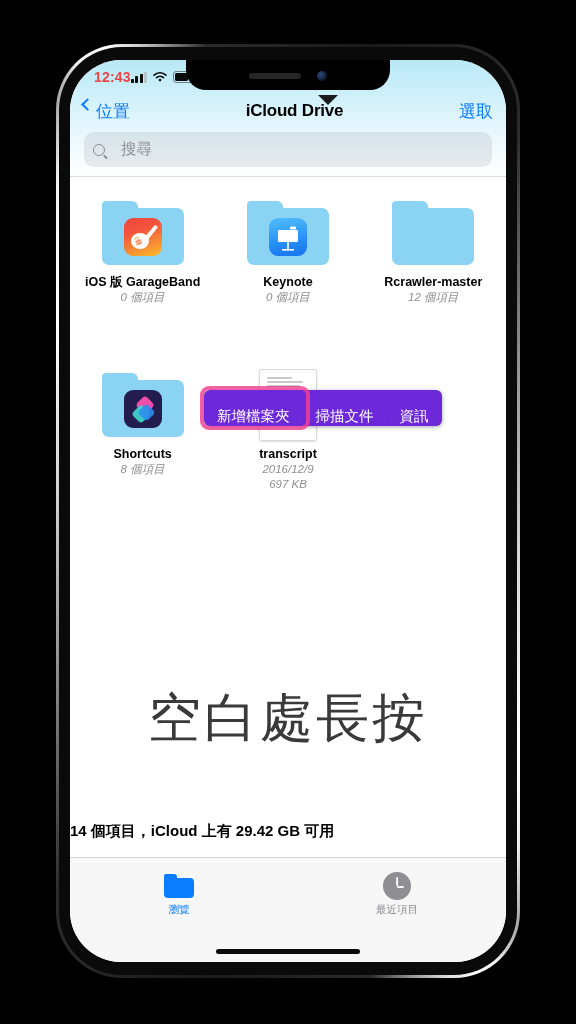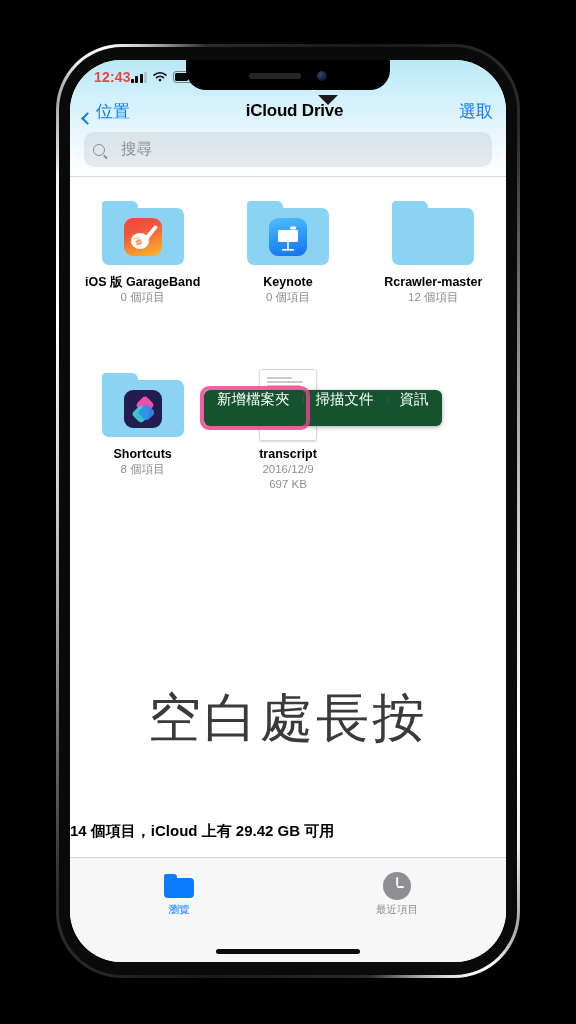--- a/index.html
+++ b/index.html
@@ -72,21 +72,21 @@
     position:absolute; top:0; left:0; right:0;
     padding-top:30px;
     background:linear-gradient(180deg,#b9e8f5 0%,#c9eefa 22%,#ddf4fb 48%,#eff9fd 72%,#fafdfe 90%,#ffffff 100%);
     z-index:40;
   }
   #nav-bar {
     height:42px;
     display:flex; align-items:center; justify-content:space-between;
     padding:0 13px;
   }
-  #back-button { display:flex; align-items:flex-end; gap:1px; color:#0a7cff; font-size:17px;}
+  #back-button { display:flex; align-items:flex-start; gap:1px; color:#0a7cff; font-size:17px;}
   #back-button .chev {
     width:9px; height:9px; border-left:2.6px solid #0a7cff; border-bottom:2.6px solid #0a7cff;
     transform:rotate(45deg); margin-right:3px;
   }
   #nav-title { font-size:17px; font-weight:bold; color:#000; letter-spacing:-.2px;}
   #select-button { color:#0a7cff; font-size:17px; }
 
   
   #search-wrap { padding:0 14px 9px; }
   #search-field {
@@ -141,27 +141,27 @@
     border:1px solid #d8d8d8; border-radius:3px;
     box-shadow:0 1px 2px rgba(0,0,0,.14);
     padding:7px 7px 0; overflow:hidden;
   }
   .doc-thumb .ln { height:1.6px; background:#c9c9c9; margin-bottom:2.6px; border-radius:1px; }
 
   .cell-name {
     font-size:12.5px; color:#000; font-weight:bold;
     line-height:16px; padding:3px 3px 0; word-break:break-word;
   }
-  .cell-meta { font-size:11.5px; color:#8e8e93; line-height:15px; }
+  .cell-meta { font-size:11.5px; color:#8e8e93; line-height:15px;font-style:italic; }
 
   
   #context-menu {
     position:absolute; top:330px; left:134px;
-    height:36px; display:flex; align-items:flex-start;
-    background:#14532d; border-radius:6px;
+    height:36px; display:flex; align-items:flex-end;
+    background:#6d28d9; border-radius:6px;
     z-index:45;
     box-shadow:0 1px 4px rgba(0,0,0,.35);
   }
   #context-menu .mi {
     display:flex; align-items:center; justify-content:center;
     padding:0 13px; color:#fff; font-size:14.5px; white-space:nowrap;
     position:relative;
   }
   #context-menu .mi + .mi:before {
     content:""; position:absolute; left:0; top:6px; bottom:6px; width:1px; background:#4a4a4a;

